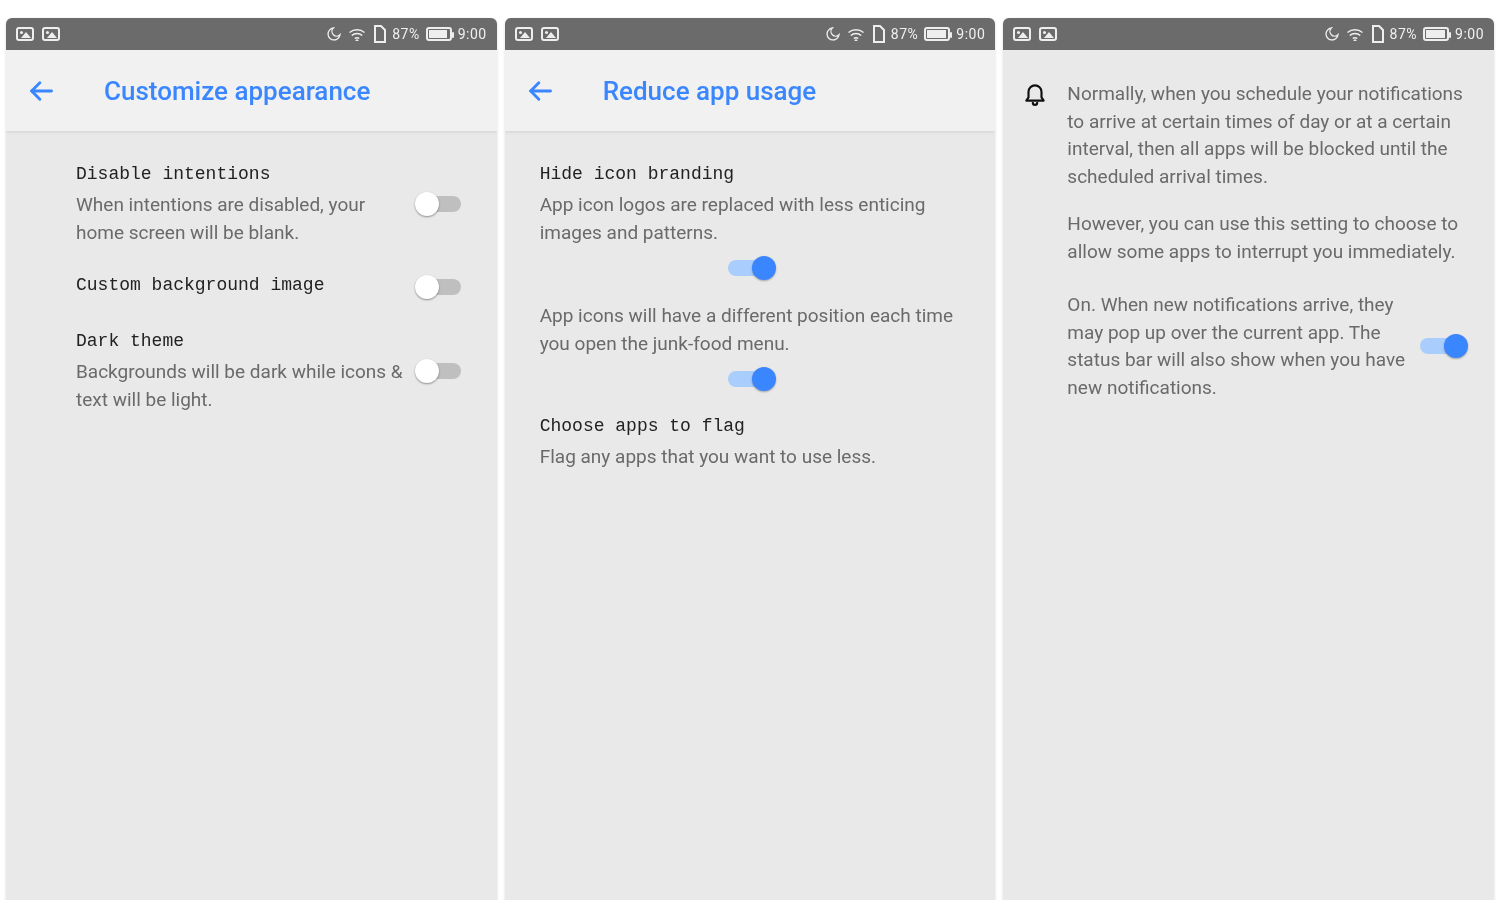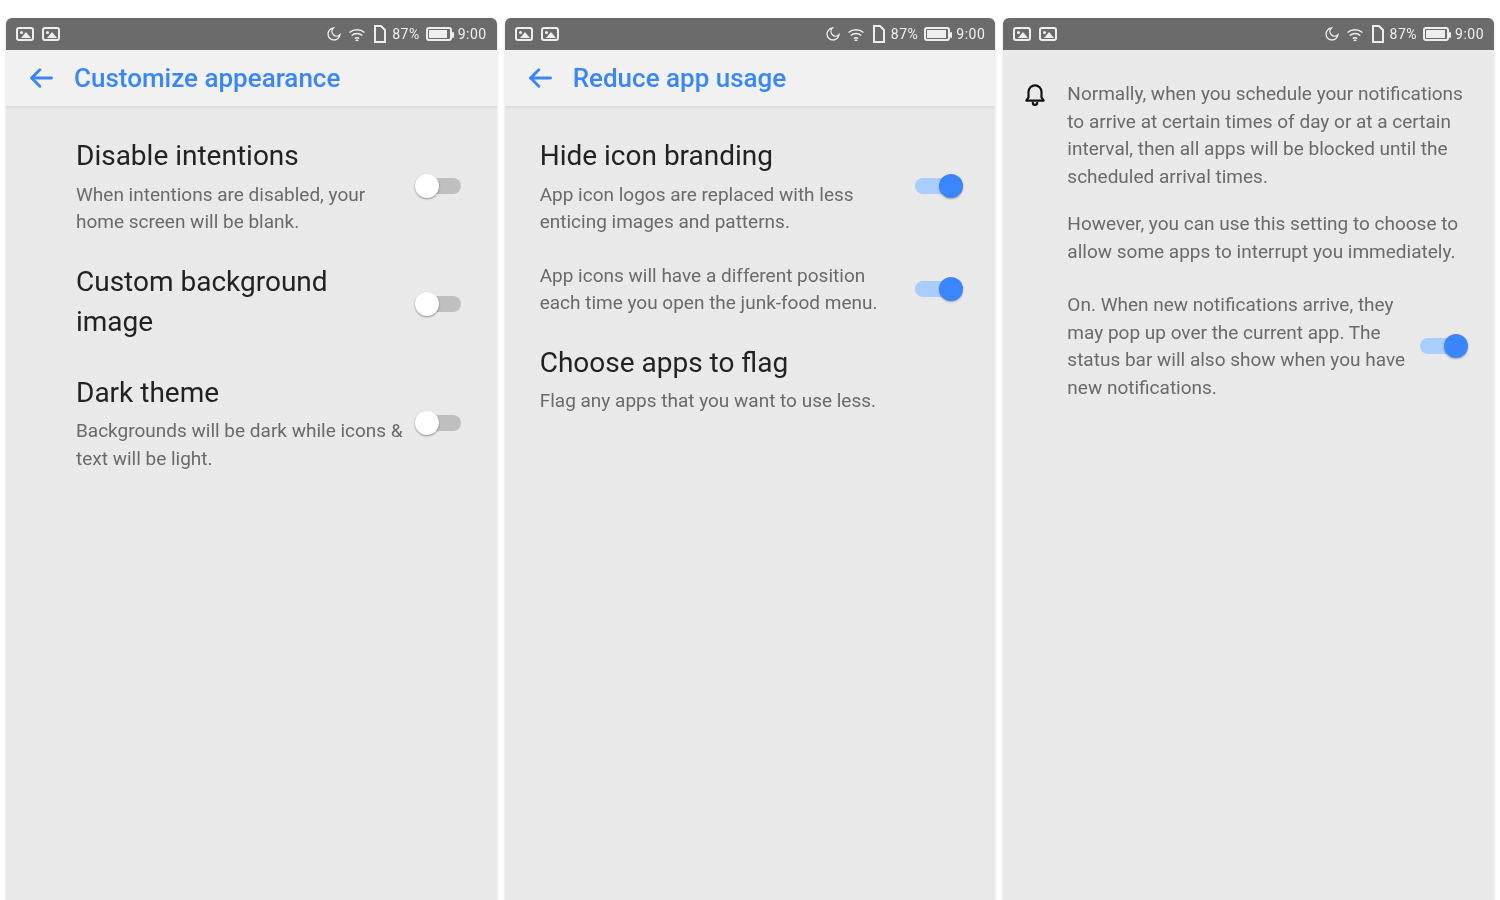--- a/index.html
+++ b/index.html
@@ -62,59 +62,59 @@
   .moon-icon{width:16px;height:16px;}
   .wifi-icon{width:18px;height:14px;}
   .page-icon{width:14px;height:18px;}
   .battery{
     width:26px;height:14px;border:2px solid #eee;border-radius:3px;position:relative;box-sizing:border-box;
   }
   .battery::after{content:"";position:absolute;right:-4px;top:3px;width:2px;height:6px;background:#eee;border-radius:1px;}
   .battery .fill{position:absolute;left:1px;top:1px;bottom:1px;width:85%;background:#eee;}
   
   .appheader{
-    height:56px;
+    height:81px;
     background:var(--header-bg);
     display:flex;
     align-items:center;
     padding:0 20px;
-    gap:18px;
+    gap:48px;
     box-shadow:0 2px 2px rgba(0,0,0,.06);
   }
   .back-btn{color:var(--accent);display:flex;align-items:center;justify-content:center;width:30px;height:30px;}
   .back-btn svg{width:28px;height:28px;}
   .apptitle{color:var(--accent);font-size:26px;font-weight:500;}
   
   .content{flex:1;overflow:auto;padding:20px 0;}
   .row{
     display:flex;align-items:flex-start;gap:14px;
     padding:10px 30px 16px 30px;
   }
   .row .lead-icon{width:36px;flex:0 0 36px;color:#111;display:flex;justify-content:center;}
   .row .lead-icon svg{width:26px;height:26px;}
   .row .text{flex:1;min-width:0;}
-  .row .title{font-size:28px;color:var(--title-text);line-height:1.45;margin-bottom:4px;}
+  .row .title{font-size:18px;color:var(--title-text);line-height:1.45;margin-bottom:4px;font-family:Liberation Mono, monospace;}
   .row .sub{font-size:19px;color:var(--sub-text);line-height:1.45;}
   .row .sub p{margin:0 0 20px 0;}
   .row .sub p:last-child{margin-bottom:0;}
   .row .control{flex:0 0 auto;display:flex;align-items:center;align-self:center;}
   
   .toggle{
     width:44px;height:16px;border-radius:10px;position:relative;
   }
   .toggle.off{background:var(--toggle-off);}
   .toggle.off .knob{left:-2px;background:#fff;box-shadow:0 1px 2px rgba(0,0,0,.4);}
   .toggle.on{background:var(--toggle-on-track);}
   .toggle.on .knob{right:-4px;background:var(--toggle-on);box-shadow:0 1px 2px rgba(0,0,0,.3);}
   .toggle .knob{position:absolute;top:50%;transform:translateY(-50%);width:24px;height:24px;border-radius:50%;}
   .phone:nth-child(1) .row .text{padding-left:0;}
   .phone:nth-child(1) .content{padding-left:70px;padding-right:6px;}
   .phone:nth-child(1) .row{padding-left:0;}
   .phone:nth-child(2) .content{padding-left:35px;padding-right:6px;}
-  .phone:nth-child(2) .row{padding-left:0;}
+  .phone:nth-child(2) .row{padding-left:0;flex-direction:column;}
 </style>
 </head>
 <body>
 
 <div class="stage">
 
   <div class="phone">
     <div class="statusbar">
       <div class="left-icons">
         <span class="img-outline"></span>

